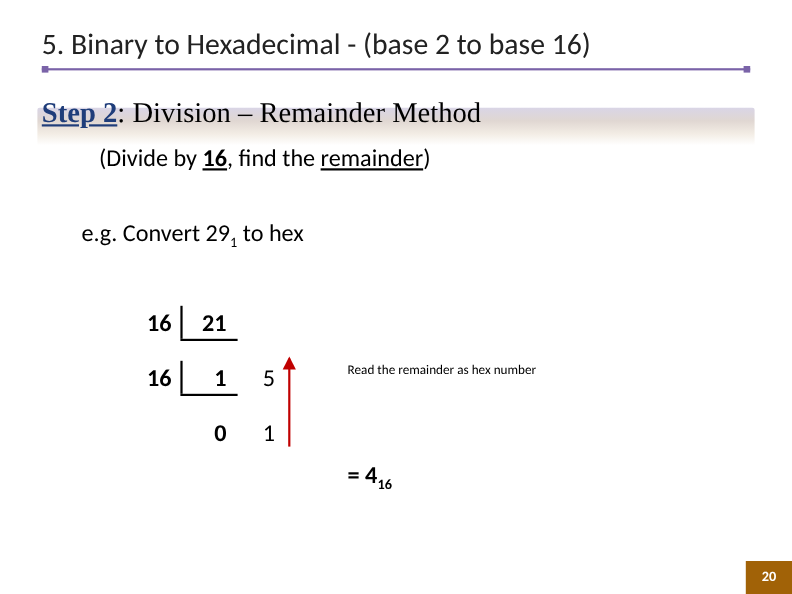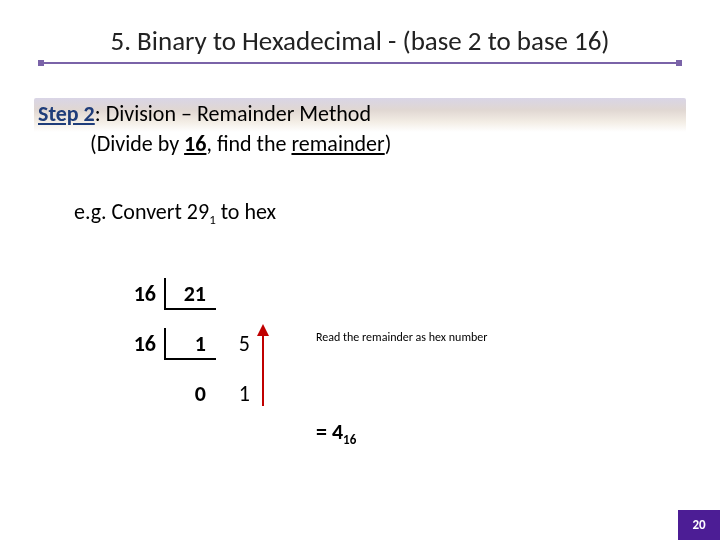--- a/index.html
+++ b/index.html
@@ -1,30 +1,30 @@
 <!DOCTYPE html>
 <html><head>
 <meta charset="utf-8">
 <style>
   * { box-sizing: border-box; margin: 0; padding: 0; }
   html, body { width: 720px; height: 540px; background: #fff; font-family: "Calibri", "Segoe UI", Arial, sans-serif; color: #000; }
   .slide { position: relative; width: 720px; height: 540px; }
 
   .title-wrap { position: absolute; left: 38px; top: 24px; width: 644px; }
-  .title { font-size: 27px; color: #222; text-align: center; }
+  .title { font-size: 27px; color: #222; text-align: left; }
   .rule { position: absolute; left: 38px; top: 62px; width: 644px; height: 2px; background: #7a63a8; }
   .dot { width: 6px; height: 6px; background: #7a63a8; position: absolute; top: -2px; }
   .dot.l { left: 0; }
   .dot.r { right: 0; }
 
   .gradbar { position: absolute; left: 34px; top: 98px; width: 652px; height: 34px;
              background: linear-gradient(to bottom, #d9d5e6 0%, #e0d7d2 35%, #f3ede5 70%, #ffffff 100%);
              border-radius: 2px 2px 0 0; z-index: 0; }
 
-  .step { position: absolute; left: 38px; top: 100px; font-size: 22px; z-index: 1; }
+  .step { position: absolute; left: 38px; top: 88px; font-size: 26px; z-index: 1; font-family: Liberation Serif, serif; }
   .step-label { color: #1f3d7a; font-weight: bold; text-decoration: underline; }
   .step-text { color: #000; }
   .step-sub { position: absolute; left: 90px; top: 130px; font-size: 22px; z-index: 1; }
   .u { text-decoration: underline; font-weight: bold; }
 
   .eg { position: absolute; left: 74px; top: 198px; font-size: 22px; }
   .sub { font-size: 13px; vertical-align: sub; }
 
   .tbl { position: absolute; left: 120px; top: 280px; }
   .cell { position: absolute; font-size: 22px; font-weight: bold; text-align: right; }
@@ -42,21 +42,21 @@
   .line-h2 { position: absolute; left: 44px; top: 78px; width: 52px; height: 2px; background: #000; }
 
   .arrow { position: absolute; left: 142px; top: 46px; width: 2px; height: 80px; background: #c00000; }
   .arrow::before { content:""; position:absolute; left:-5px; top:-2px; width:0; height:0;
                    border-left:6px solid transparent; border-right:6px solid transparent;
                    border-bottom:12px solid #c00000; }
 
   .note { position: absolute; left: 316px; top: 330px; font-size: 12px; width: 260px; line-height: 1.25; }
   .result { position: absolute; left: 316px; top: 418px; font-size: 22px; font-weight: bold; }
 
-  .pagenum { position: absolute; right: 0; bottom: 0; width: 42px; height: 30px; background: #4c1d95;
+  .pagenum { position: absolute; right: 0; bottom: 0; width: 42px; height: 30px; background: #a16207;
              color: #fff; font-size: 13px; font-weight: bold; text-align: center; line-height: 30px; }
 </style>
 </head>
 <body>
 
 <div class="slide">
 
   <div class="title-wrap">
     <div class="title">5. Binary to Hexadecimal - (base 2 to base 16)</div>
   </div>

